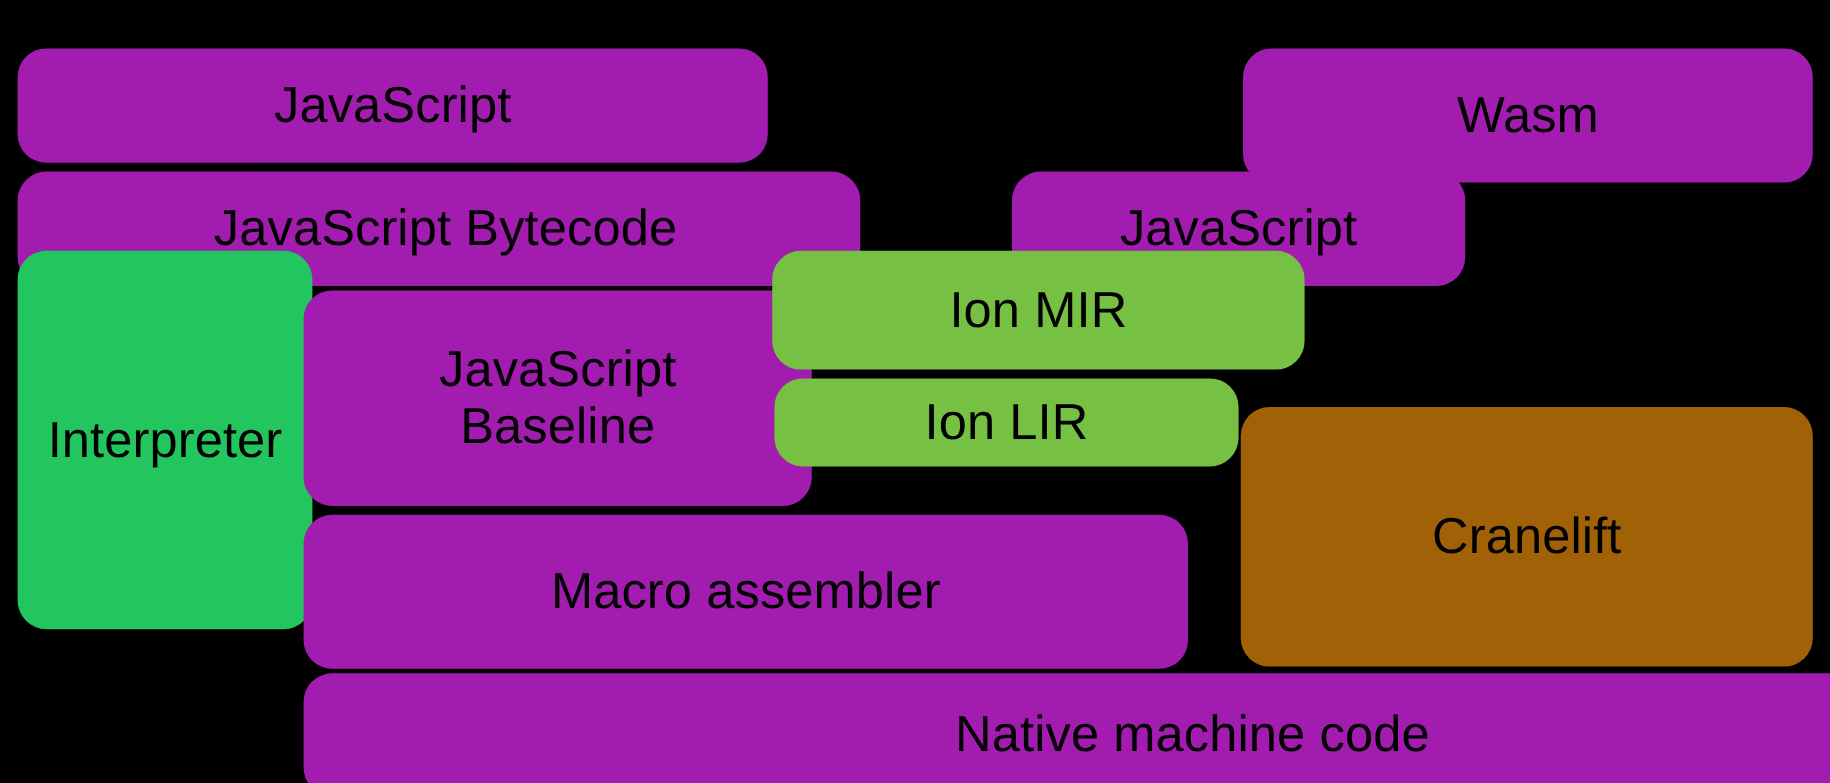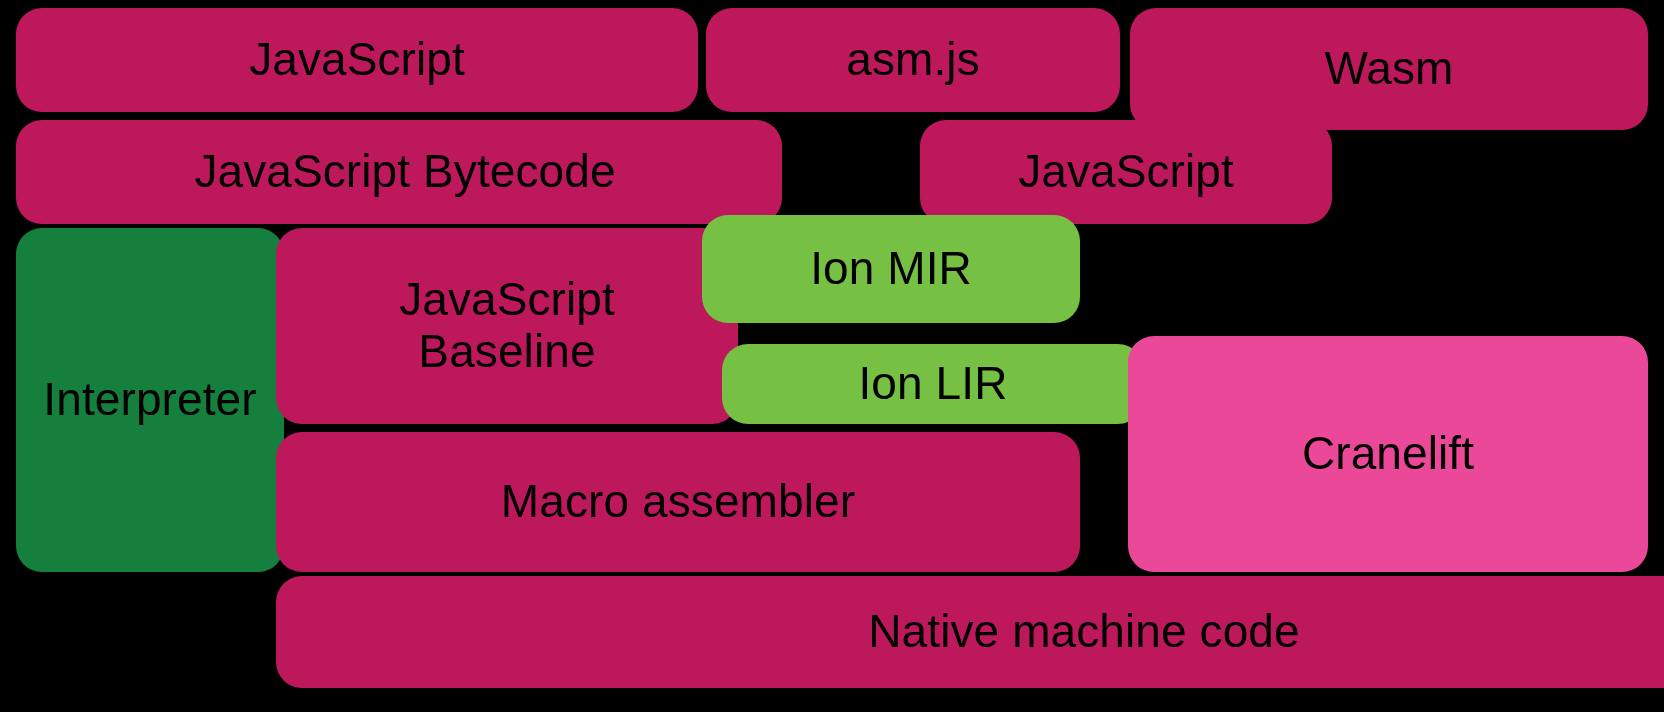--- a/index.html
+++ b/index.html
@@ -27,53 +27,52 @@
     border-radius: 26px;
     color: #000000;
     font-size: 46px;
     line-height: 1.12;
     font-weight: 400;
     letter-spacing: 0.1px;
     white-space: pre-line;
     padding: 2px 10px;
     user-select: none;
   }
-  .fill-white { background: #be185d; }
-  .fill-gray  { background: #15803d; }
+  .fill-white { background: #a21caf; margin-top: 36px; }
+  .fill-gray  { background: #22c55e; }
   .fill-green { background: #76C043; }
-  .fill-pink  { background: #ec4899; }
+  .fill-pink  { background: #a16207; margin-top: 34px; }
 
   
   .n-javascript      { left: 16px;   top: 8px;    width: 682px;  height: 104px; }
   .n-asmjs           { left: 706px;  top: 8px;    width: 414px;  height: 104px; }
   .n-wasm            { left: 1130px; top: 8px;    width: 518px;  height: 122px; }
 
   
   .n-js-bytecode     { left: 16px;   top: 120px;  width: 766px;  height: 104px; padding-left: 22px; }
   .n-baldrmonkey     { left: 920px;  top: 120px;  width: 412px;  height: 104px; }
 
   
   .n-interpreter     { left: 16px;   top: 228px;  width: 268px;  height: 344px; }
   .n-js-baseline     { left: 276px;  top: 228px;  width: 462px;  height: 196px; }
-  .n-ion-mir         { left: 702px;  top: 215px;  width: 378px;  height: 108px; }
-  .n-ion-lir         { left: 722px;  top: 344px;  width: 422px;  height: 80px; text-align: center;  }
+  .n-ion-mir         { left: 702px;  top: 228px;  width: 484px;  height: 108px; }
+  .n-ion-lir         { left: 704px;  top: 344px;  width: 422px;  height: 80px; text-align: center;  }
   .n-macro-assembler { left: 276px;  top: 432px;  width: 804px;  height: 140px; }
   .n-cranelift       { left: 1128px; top: 336px;  width: 520px;  height: 236px; }
 
   
   .n-native          { left: 276px;  top: 576px;  width: 1616px; height: 112px; }
 </style>
 </head>
 <body>
 
 <div id="stage">
 
   <div class="node fill-white n-javascript">JavaScript</div>
 
-  <div class="node fill-white n-asmjs">asm.js</div>
 
   <div class="node fill-white n-wasm">Wasm</div>
 
   <div class="node fill-white n-js-bytecode">JavaScript Bytecode</div>
 
   <div class="node fill-white n-baldrmonkey">JavaScript</div>
 
   <div class="node fill-gray n-interpreter">Interpreter</div>
 
   <div class="node fill-white n-js-baseline">JavaScript

